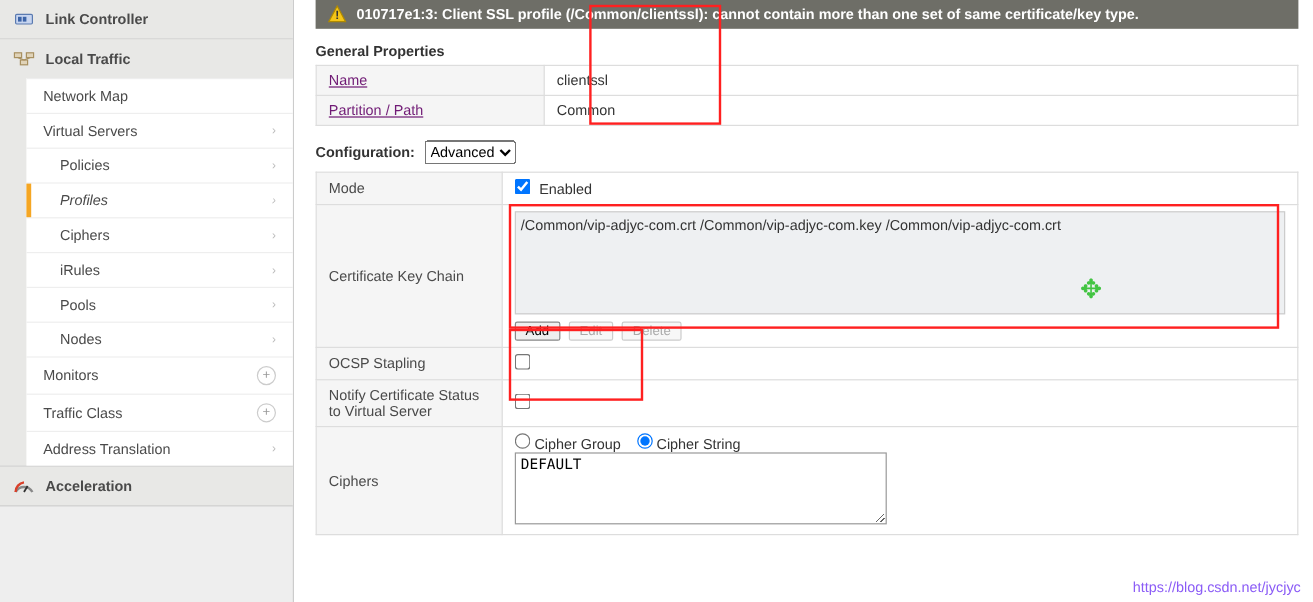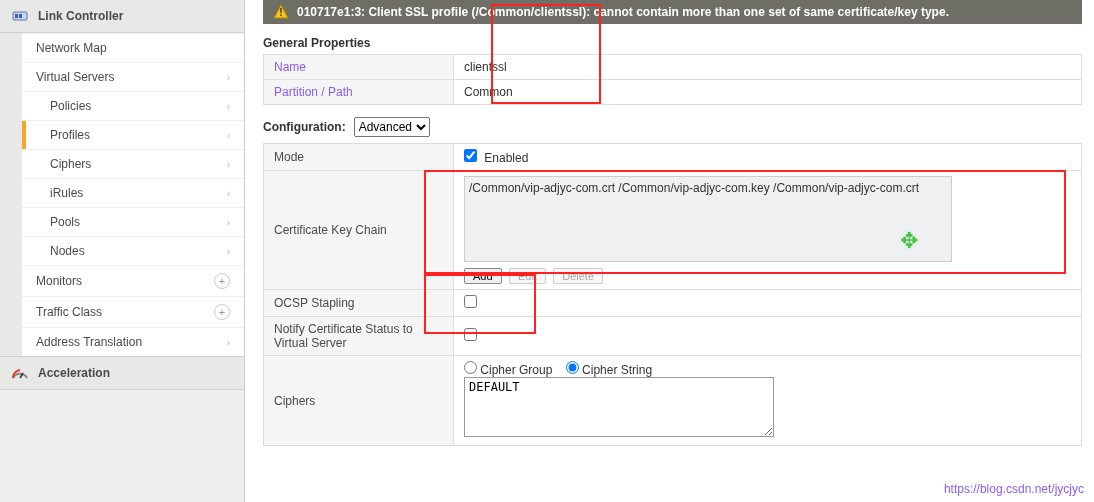--- a/index.html
+++ b/index.html
@@ -8,44 +8,44 @@
 .sidebar { width: 245px; background: #eee; border-right: 1px solid #ccc; }
 .nav-group { background: #e8e8e6; border-bottom: 1px solid #d0d0d0; }
 .nav-top { display: flex; align-items: center; padding: 8px 10px; font-weight: bold; color: #4a4a4a; cursor: pointer; }
 .nav-top .icon { width: 20px; height: 16px; margin-right: 8px; display: inline-flex; align-items: center; justify-content: center; }
 .expanded { background: #e8e8e6; }
 .expanded .nav-top { background: #e8e8e6; }
 .subnav { background: #fff; margin-left: 22px; }
 .subnav-item { display: flex; align-items: center; justify-content: space-between; padding: 7px 14px 7px 14px; color: #4a4a4a; border-top: 1px solid #eee; cursor: pointer; }
 .subnav-item.l2 { padding-left: 28px; }
 .subnav-item .chev { color: #bbb; font-size: 10px; }
-.subnav-item.active { position: relative; }
+.subnav-item.active { position: relative; font-style: italic; }
 .subnav-item.active::before { content: ""; position: absolute; left: 0; top: 0; bottom: 0; width: 4px; background: #f5a623; }
 .plus-circle { width: 16px; height: 16px; border: 1px solid #ccc; border-radius: 50%; display: inline-flex; align-items: center; justify-content: center; color: #999; font-size: 11px; }
 
 .main { flex: 1; padding: 0 12px 0 18px; overflow: hidden; }
 .alert-bar { background: #6e6e67; color: #fff; display: flex; align-items: center; padding: 4px 10px; margin-bottom: 12px; }
 .alert-bar .warn { width: 16px; height: 16px; margin-right: 8px; }
 .alert-bar .msg { font-weight: bold; font-size: 12px; }
 
 .section-title { font-weight: bold; margin: 6px 0 4px 0; }
 .props { width: 100%; border-collapse: collapse; border: 1px solid #ddd; margin-bottom: 12px; }
 .props td { border: 1px solid #ddd; padding: 5px 10px; vertical-align: middle; }
-.props td.label { width: 190px; background: #f5f5f5; color: #8b5cf6; }
+.props td.label { width: 190px; background: #f5f5f5; color: #701a75; text-decoration: underline; }
 
 .config-line { display: flex; align-items: center; margin-bottom: 6px; }
 .config-line b { margin-right: 8px; }
 .config-line select { font-size: 12px; height: 20px; }
 
 .form { width: 100%; border-collapse: collapse; border: 1px solid #ddd; }
 .form td { border: 1px solid #ddd; padding: 5px 10px; vertical-align: middle; }
 .form td.label { width: 190px; background: #f5f5f5; color: #4a4a4a; }
 .form td.ctl { background: #fff; }
 .chk + span { margin-left: 4px; }
-.listbox { width: 488px; height: 86px; border: 1px solid #ccc; background: #eef0f2; padding: 4px; font-size: 12px; overflow-y: scroll; color: #333; }
+.listbox { width: 642px; height: 86px; border: 1px solid #ccc; background: #eef0f2; padding: 4px; font-size: 12px; overflow-y: scroll; color: #333; }
 .btn { font-size: 11px; padding: 1px 8px; border: 1px solid #888; background: #efefef; cursor: pointer; border-radius: 2px; margin-right: 4px; }
 .btn[disabled] { color: #aaa; border-color: #ccc; background: #f7f7f7; cursor: default; }
 .ta { width: 310px; height: 60px; font-family: monospace; font-size: 12px; padding: 2px 4px; border: 1px solid #999; }
 .radio-row label { margin-right: 10px; }
 
 .red-box { position: absolute; border: 2px solid #ff2020; pointer-events: none; }
 .rb1 { left: 491px; top: 4px; width: 110px; height: 100px; }
 .rb2 { left: 424px; top: 170px; width: 642px; height: 104px; }
 .rb3 { left: 424px; top: 274px; width: 112px; height: 60px; }
 
@@ -66,20 +66,32 @@
               <rect x="2" y="3" width="14" height="8" rx="1" fill="#c7d5f0" stroke="#5a7ab0"></rect>
               <rect x="4" y="5" width="3" height="4" fill="#3c64a8"></rect>
               <rect x="8" y="5" width="3" height="4" fill="#3c64a8"></rect>
             </svg>
         </span>
         <span>Link Controller</span>
       </div>
     </div>
 
     <div class="nav-group expanded">
+      <div class="nav-top">
+        <span class="icon">
+          <svg width="18" height="14" viewBox="0 0 18 14">
+              <rect x="1" y="2" width="6" height="4" fill="#e0d3b8" stroke="#a89060"></rect>
+              <rect x="11" y="2" width="6" height="4" fill="#e0d3b8" stroke="#a89060"></rect>
+              <rect x="6" y="8" width="6" height="4" fill="#e0d3b8" stroke="#a89060"></rect>
+              <line x1="4" y1="6" x2="9" y2="8" stroke="#a89060"></line>
+              <line x1="14" y1="6" x2="9" y2="8" stroke="#a89060"></line>
+            </svg>
+        </span>
+        <span>Local Traffic</span>
+      </div>
       <div class="subnav">
         <div class="subnav-item">
           <span>Network Map</span>
           <span class="chev"></span>
         </div>
         <div class="subnav-item">
           <span>Virtual Servers</span>
           <span class="chev">›</span>
         </div>
         <div class="subnav-item l2">

